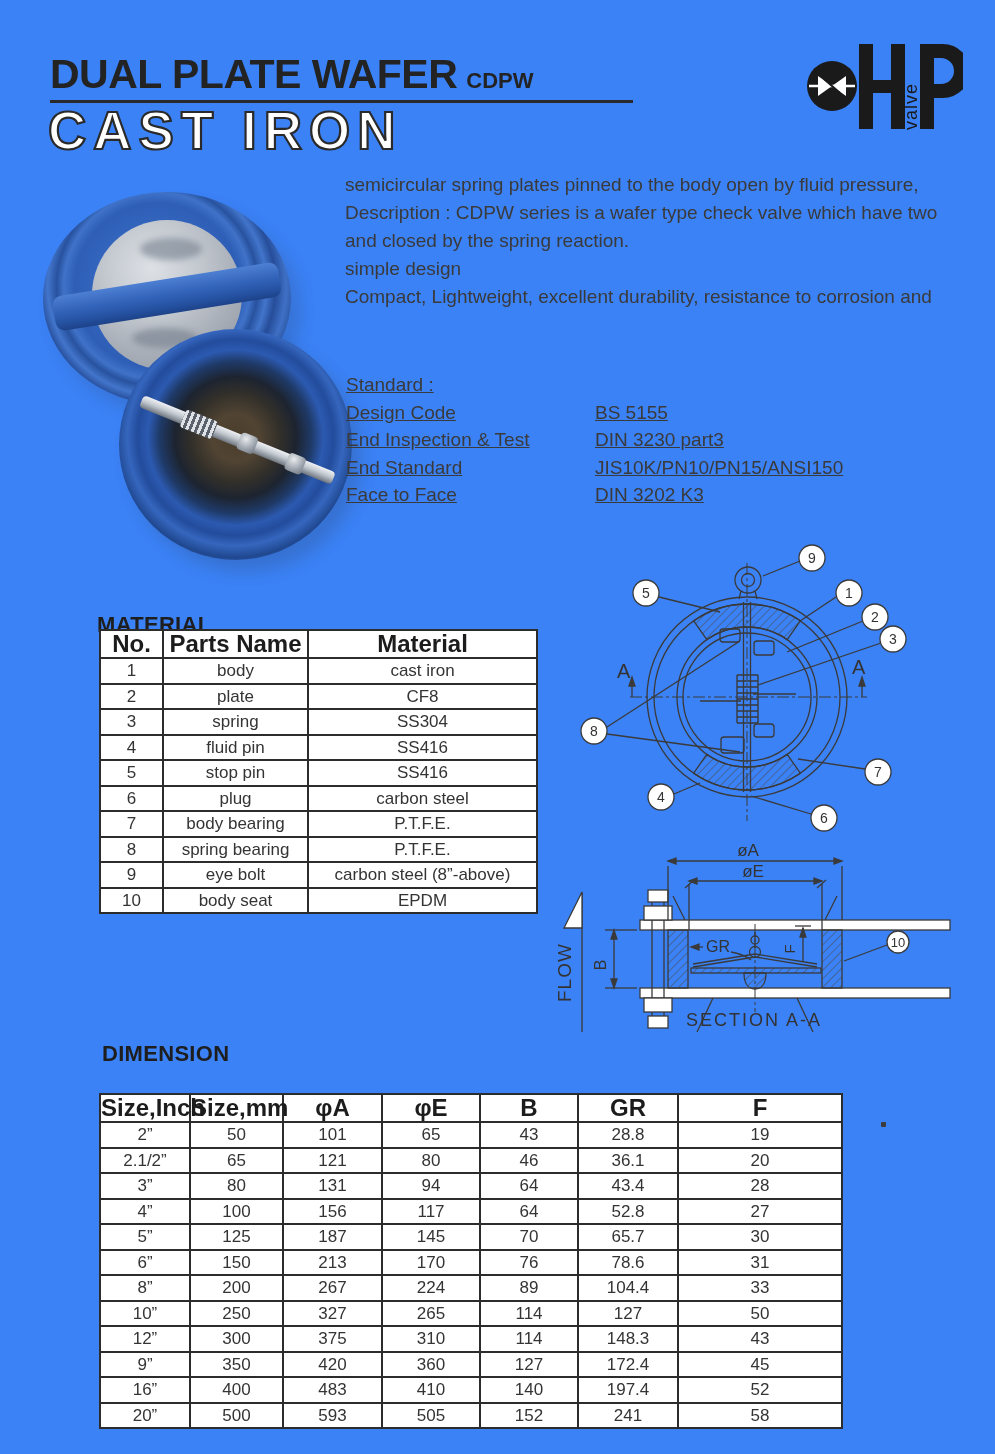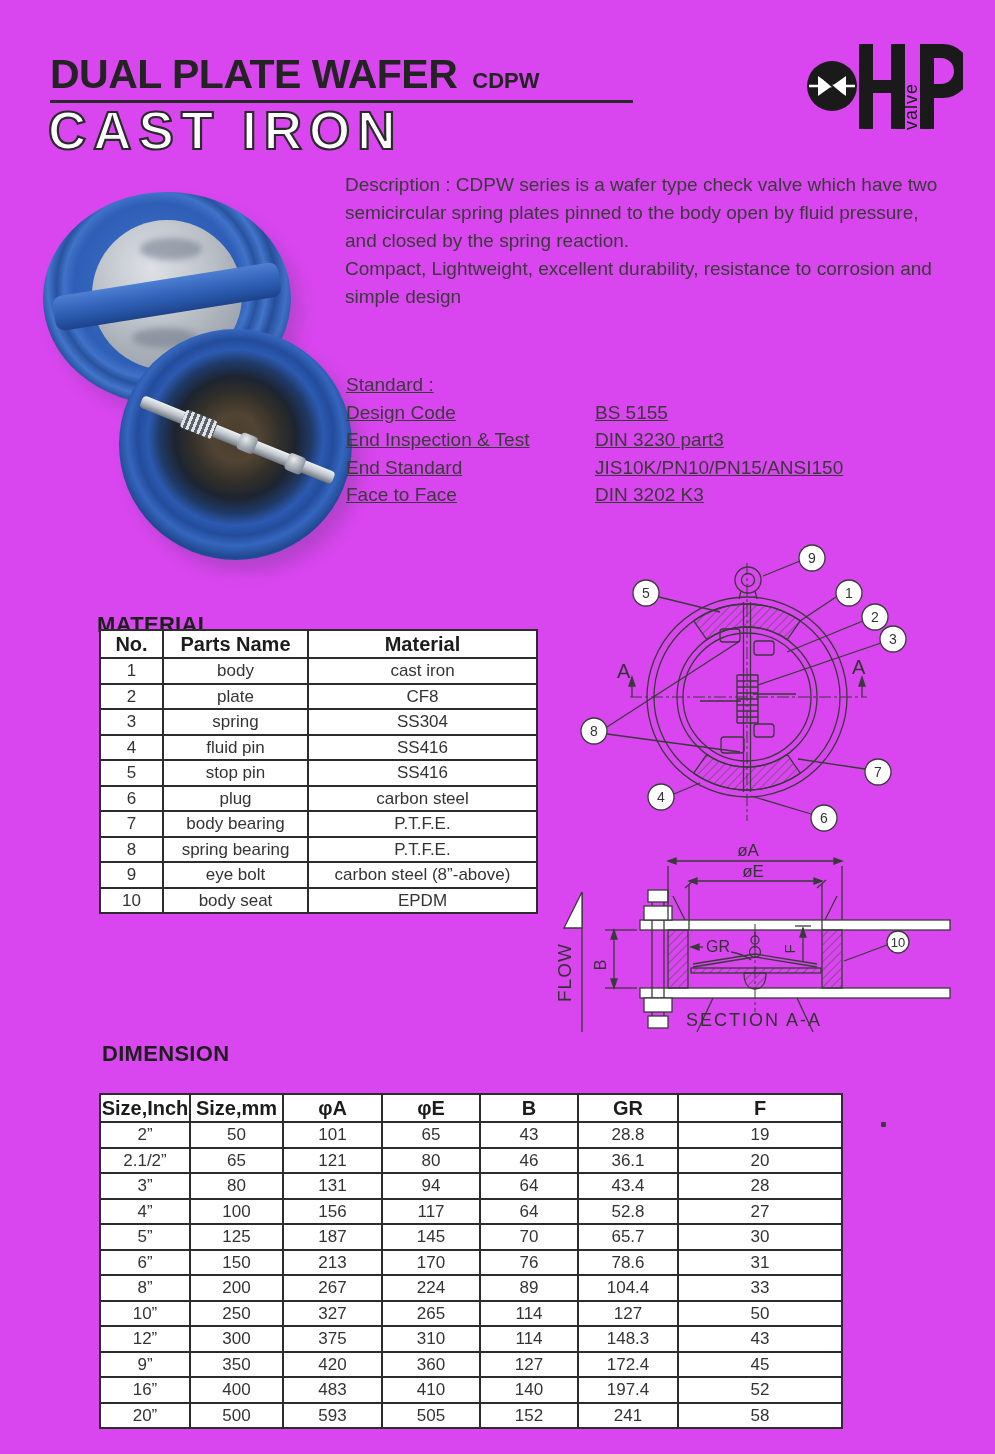--- a/index.html
+++ b/index.html
@@ -1,26 +1,26 @@
 <!DOCTYPE html>
 <html><head>
 <meta charset="utf-8">
 <style>
   html,body { margin:0; padding:0; background:#e8e8e8; }
   .page {
     position:relative; width:995px; height:1454px; margin:0 auto;
-    background:#d946ef; overflow:hidden;
+    background:#3b82f6; overflow:hidden;
     font-family:"Liberation Sans", sans-serif; color:#333;
   }
   .abs { position:absolute; }
 
   
   .title-row { left:50px; top:54px; display:flex; align-items:baseline; }
   .main-title { font-size:41px; font-weight:800; color:#232323; letter-spacing:-0.5px; line-height:1; }
-  .series-code { font-size:22px; font-weight:800; color:#232323; margin-left:15px; }
+  .series-code { font-size:22px; font-weight:800; color:#232323; margin-left:9px; }
   .title-rule { left:50px; top:100px; width:583px; height:3px; background:#2a2a2a; }
   .subtitle {
     left:48px; top:104px; font-size:53px; font-weight:700; letter-spacing:7px;
     color:#ffffff; -webkit-text-stroke:2.2px #2a2a2a; line-height:1;
   }
 
   
   .logo { left:803px; top:26px; }
 
   
@@ -70,21 +70,21 @@
 
   
   .sect-heading { font-size:22px; font-weight:800; color:#1e1e1e; letter-spacing:0.3px; line-height:1; }
 
   
   table.dtable { position:absolute; border-collapse:collapse; table-layout:fixed; background:#fff; }
   table.dtable th, table.dtable td {
     border:2px solid #2c2c2c; text-align:center; vertical-align:middle;
     font-size:17px; color:#343434; padding:0; height:23.5px; line-height:1;
   }
-  table.dtable th { font-weight:700; color:#1c1c1c; font-size:20px; height:26px; }
+  table.dtable th { font-weight:700; color:#1c1c1c; font-size:24px; height:26px; }
 
   
   .drawing { overflow:visible; }
   .svg-label { font-family:"Liberation Sans",sans-serif; fill:#333; }
   .speck { left:881px; top:1122px; width:5px; height:5px; background:#3c3c3c; border-radius:1px; }
 </style>
 </head>
 <body>
 
 <div class="page">
@@ -124,25 +124,25 @@
   <div class="abs valve valve-front">
     <div class="pin-rotor">
       <div class="pinbar"></div>
       <div class="coil"></div>
       <div class="nut" style="left:118px; top:101px;"></div>
       <div class="nut" style="left:170px; top:102px;"></div>
     </div>
   </div>
 
   <div class="abs description">
+      <div>semicircular spring plates pinned to the body open by fluid pressure,</div>
       <div>Description : CDPW series is a wafer type check valve which have two</div>
-      <div>semicircular spring plates pinned to the body open by fluid pressure,</div>
       <div>and closed by the spring reaction.</div>
+      <div>simple design</div>
       <div>Compact, Lightweight, excellent durability, resistance to corrosion and</div>
-      <div>simple design</div>
     </div>
 
   <div class="abs standard">
     <div>Standard :</div>
     <div class="kv">
         <span>Design Code</span>
         <span>BS 5155</span>
         <span>End Inspection &amp; Test</span>
         <span>DIN 3230 part3</span>
         <span>End Standard</span>

